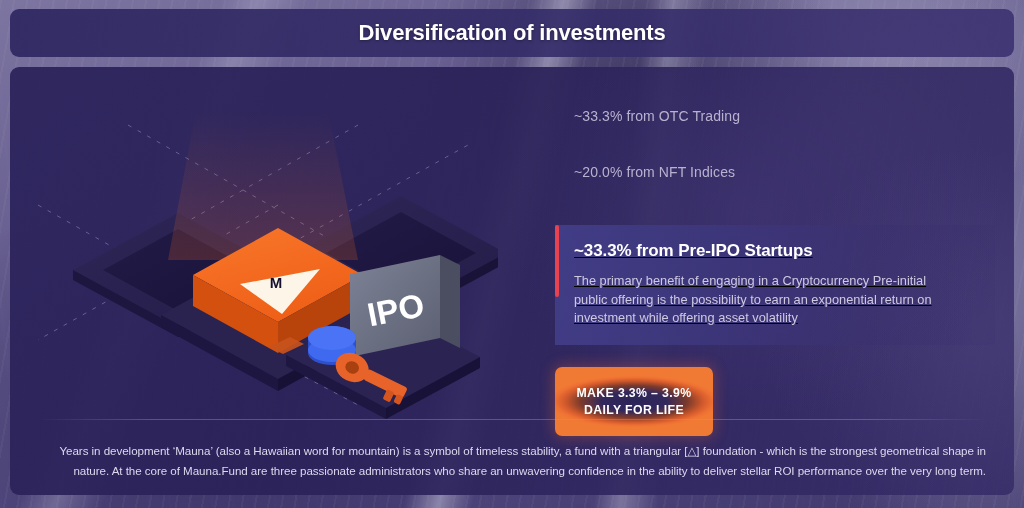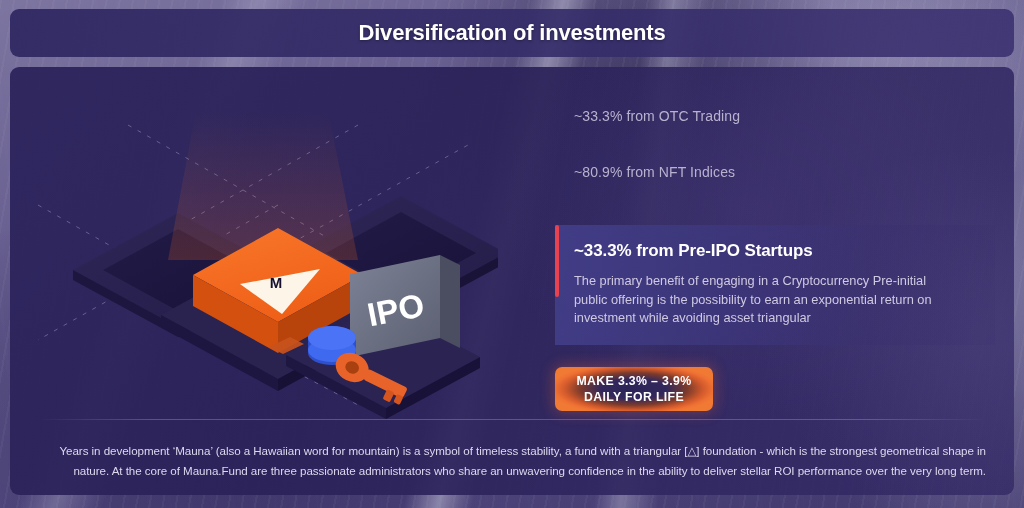--- a/index.html
+++ b/index.html
@@ -80,36 +80,37 @@
     letter-spacing:.1px; padding-left:19px; line-height:1;
   }
   .bullet-row.first { margin-bottom:0; }
   .bullet-gap { height:42px; }
 
   
   .hl-card {
     position:relative; margin-top:46px; width:440px; height:120px;
     background:linear-gradient(97deg, rgba(66,62,136,0.95) 0%, rgba(61,55,125,0.80) 38%, rgba(56,47,112,0.40) 72%, rgba(54,44,106,0.12) 100%);
     padding:16px 0 0 19px;
+    text-decoration:underline;
   }
   .hl-accent {
     position:absolute; left:0; top:0; width:4px; height:72px;
     background:#e8414f; border-radius:2px;
   }
   .hl-title {
     color:#ffffff; font-size:17px; font-weight:bold; letter-spacing:-0.1px;
     margin-bottom:11px;
   }
   .hl-body { color:#cfc9e2; font-size:12.8px; font-weight:500; line-height:1.45; max-width:366px; }
 
   
   .cta-wrap { margin-top:22px; }
   .cta-btn {
     position:relative; display:inline-block;
-    width:158px; height:44px;
+    width:158px; height:69px;
     border:none; cursor:pointer;
     border-radius:7px;
     background:
       radial-gradient(ellipse 86px 26px at 50% 50%, #2b2456 0%, #33285c 38%, #7b3a2c 62%, #d1592b 80%, #ef7033 92%, #f07a34 100%);
     box-shadow:0 0 14px 2px rgba(238,104,46,0.30);
     color:#ffffff; font-family:"Liberation Sans", sans-serif;
     font-size:12.3px; font-weight:bold; letter-spacing:.35px; line-height:1.32;
     text-align:center;
   }
   .cta-btn span { display:block; position:relative; z-index:2; }
@@ -234,26 +235,26 @@
         </g>
 
         <path d="M 241 262 L 262 252 L 276 259 L 255 269 Z" fill="#c7531d" opacity="0.92"></path>
       </svg>
     </div>
 
     <div class="content-col">
 
       <div class="bullet-row first">~33.3% from OTC Trading</div>
       <div class="bullet-gap"></div>
-      <div class="bullet-row">~80.9% from NFT Indices</div>
+      <div class="bullet-row">~20.0% from NFT Indices</div>
 
       <div class="hl-card">
         <div class="hl-accent"></div>
         <div class="hl-title">~33.3% from Pre-IPO Startups</div>
-        <div class="hl-body">The primary benefit of engaging in a Cryptocurrency Pre-initial public offering is the possibility to earn an exponential return on investment while avoiding asset triangular</div>
+        <div class="hl-body">The primary benefit of engaging in a Cryptocurrency Pre-initial public offering is the possibility to earn an exponential return on investment while offering asset volatility</div>
       </div>
 
       <div class="cta-wrap">
         <button class="cta-btn">
           <span>MAKE 3.3% – 3.9%</span>
           <span>DAILY FOR LIFE</span>
         </button>
       </div>
     </div>
 

